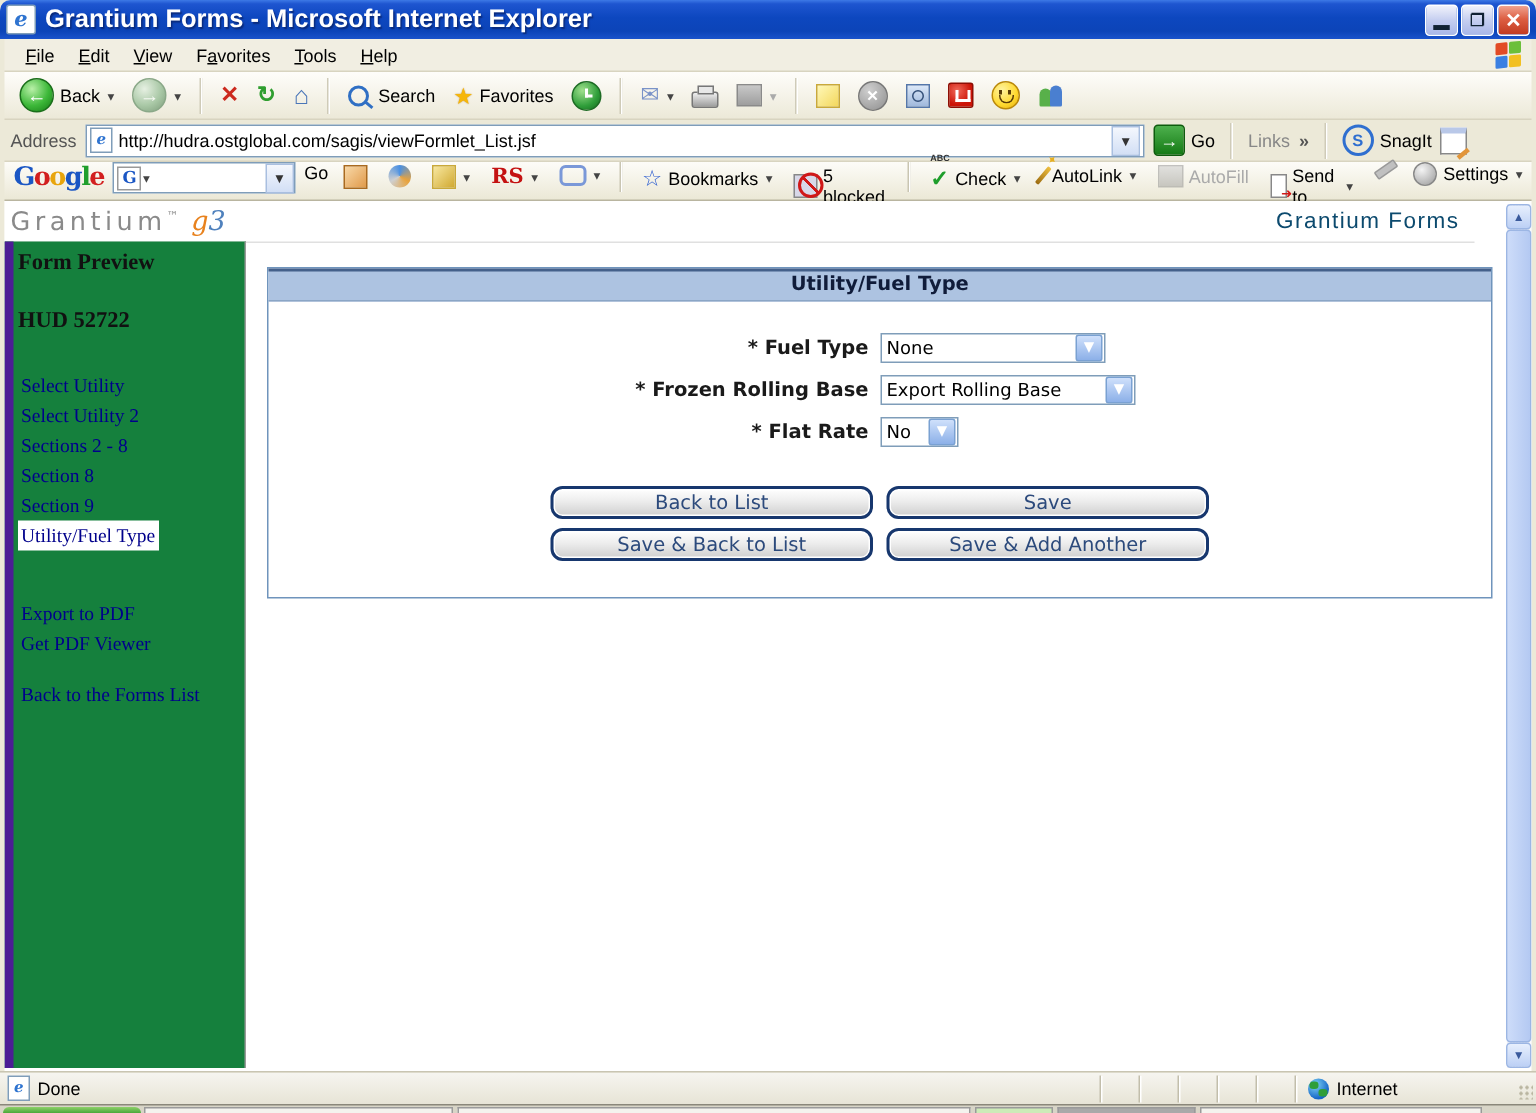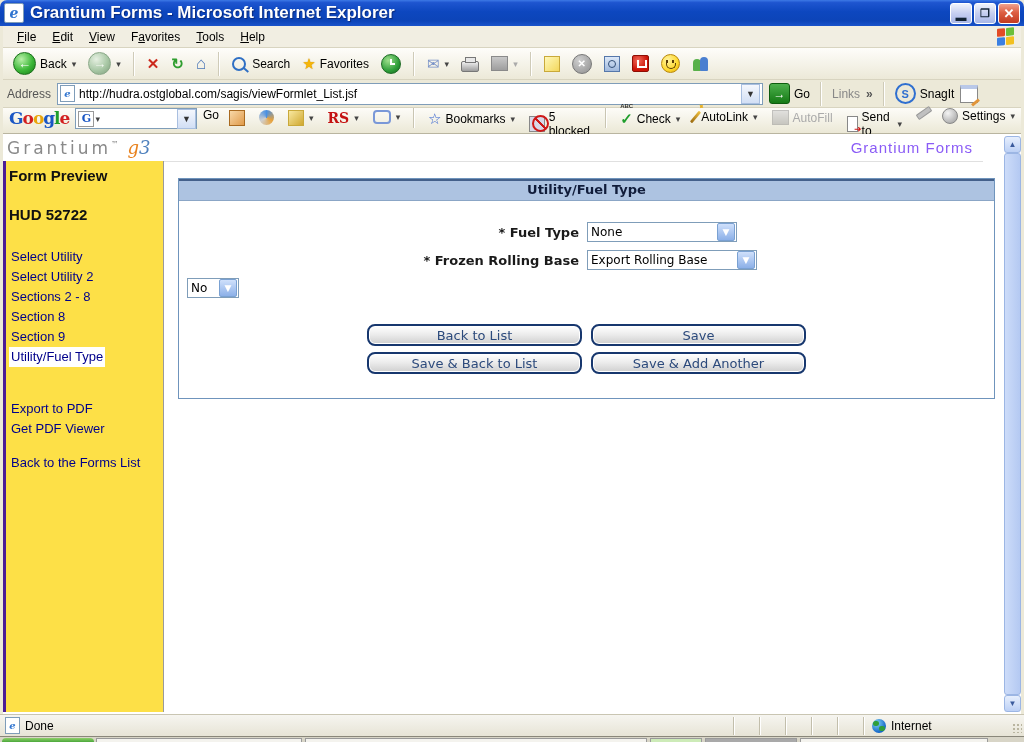--- a/index.html
+++ b/index.html
@@ -109,25 +109,25 @@
   .setcirc{width:14px;height:14px;border-radius:50%;background:radial-gradient(circle at 35% 30%,#f4f4f4,#9a9a9a);border:1px solid #888;}
   .gsep{width:1px;height:20px;background:#c9c5b2;border-right:1px solid #fff;margin:0 3px;}
   .settings-right{margin-left:auto;display:flex;align-items:center;gap:4px;}
   
   .viewport{position:absolute;left:3px;top:134px;width:1018px;height:580px;background:#fff;overflow:hidden;}
   .logo-band{position:absolute;left:0;top:0;width:980px;height:27px;background:#fff;border-bottom:1px solid #e0e0e0;}
   .grantium{position:absolute;left:4px;top:3px;font-size:17px;color:#8a8a8a;letter-spacing:3px;font-family:"DejaVu Sans",sans-serif;}
   .grantium .tm{font-size:8px;vertical-align:super;letter-spacing:0;}
   .g3{font-family:"DejaVu Serif",serif;font-style:italic;letter-spacing:0;font-size:18px;}
   .g3 .g{color:#e8821e;} .g3 .three{color:#4f81bd;}
-  .page-title-right{position:absolute;right:10px;top:5px;font-size:15px;color:#8b5cf6;letter-spacing:1px;}
-  
-  .sidebar{position:absolute;left:0;top:27px;width:161px;bottom:2px;background:#fde047;
-    border-right:1px solid #9a9a9a;border-left:3px solid #4c1d95;box-sizing:border-box;
-    font-family:Liberation Sans, sans-serif;padding:6px 0 0 3px;}
+  .page-title-right{position:absolute;right:10px;top:5px;font-size:15px;color:#0c4a6e;letter-spacing:1px;}
+  
+  .sidebar{position:absolute;left:0;top:27px;width:161px;bottom:2px;background:#15803d;
+    border-right:1px solid #9a9a9a;border-left:6px solid #4c1d95;box-sizing:border-box;
+    font-family:Liberation Serif, serif;padding:6px 0 0 3px;}
   .sb-heading{font-weight:bold;font-size:15px;color:#111;margin-bottom:22px;}
   .sb-formid{font-weight:bold;font-size:15px;color:#111;margin-bottom:24px;}
   .sb-link{display:block;color:#00008b;font-size:13px;line-height:20px;text-decoration:none;width:max-content;padding:0 2px;}
   .sb-link.selected{background:#fff;}
   .sb-gap1{height:32px;} .sb-gap2{height:14px;}
   
   .panel{position:absolute;left:175px;top:44px;width:817px;height:221px;border:1px solid #6f94bc;background:#fff;
     box-sizing:border-box;font-family:"DejaVu Sans",sans-serif;}
   .panel-header{height:19px;background:#adc3e1;border-top:2px solid #44608a;border-bottom:1px solid #8ba6c6;
     text-align:center;font-weight:bold;font-size:13px;color:#101c3a;line-height:18px;}
@@ -397,20 +397,21 @@
 
       <div class="frow" style="top:71px;">
         <span class="flabel">* Frozen Rolling Base</span>
         <span class="fctrl xp-select" style="width:170px;">
           <span class="val">Export Rolling Base</span>
           <span class="arrow">▼</span>
         </span>
       </div>
 
       <div class="frow" style="top:99px;">
+        <span class="flabel">* Flat Rate</span>
         <span class="fctrl xp-select" style="width:52px;">
           <span class="val">No</span>
           <span class="arrow">▼</span>
         </span>
       </div>
 
       <button class="formbtn" style="left:188px;top:145px;">Back to List</button>
       <button class="formbtn" style="left:412px;top:145px;">Save</button>
       <button class="formbtn" style="left:412px;top:173px;">Save &amp; Add Another</button>
       <button class="formbtn" style="left:188px;top:173px;">Save &amp; Back to List</button>

